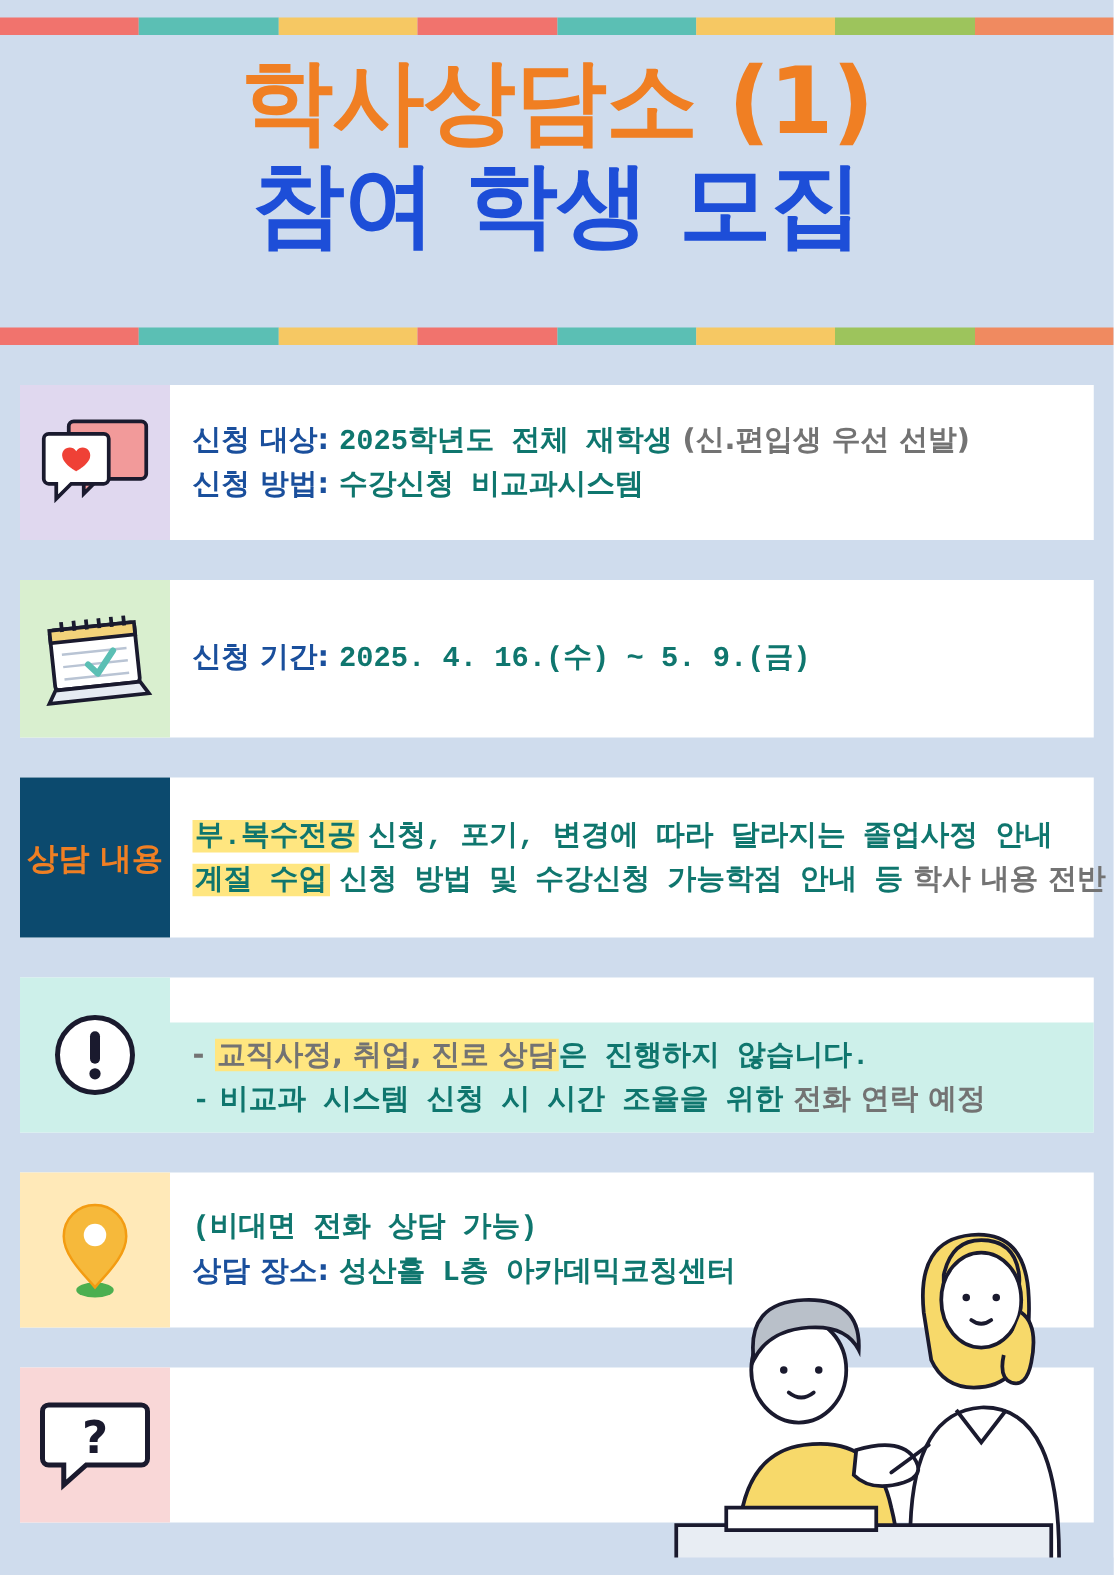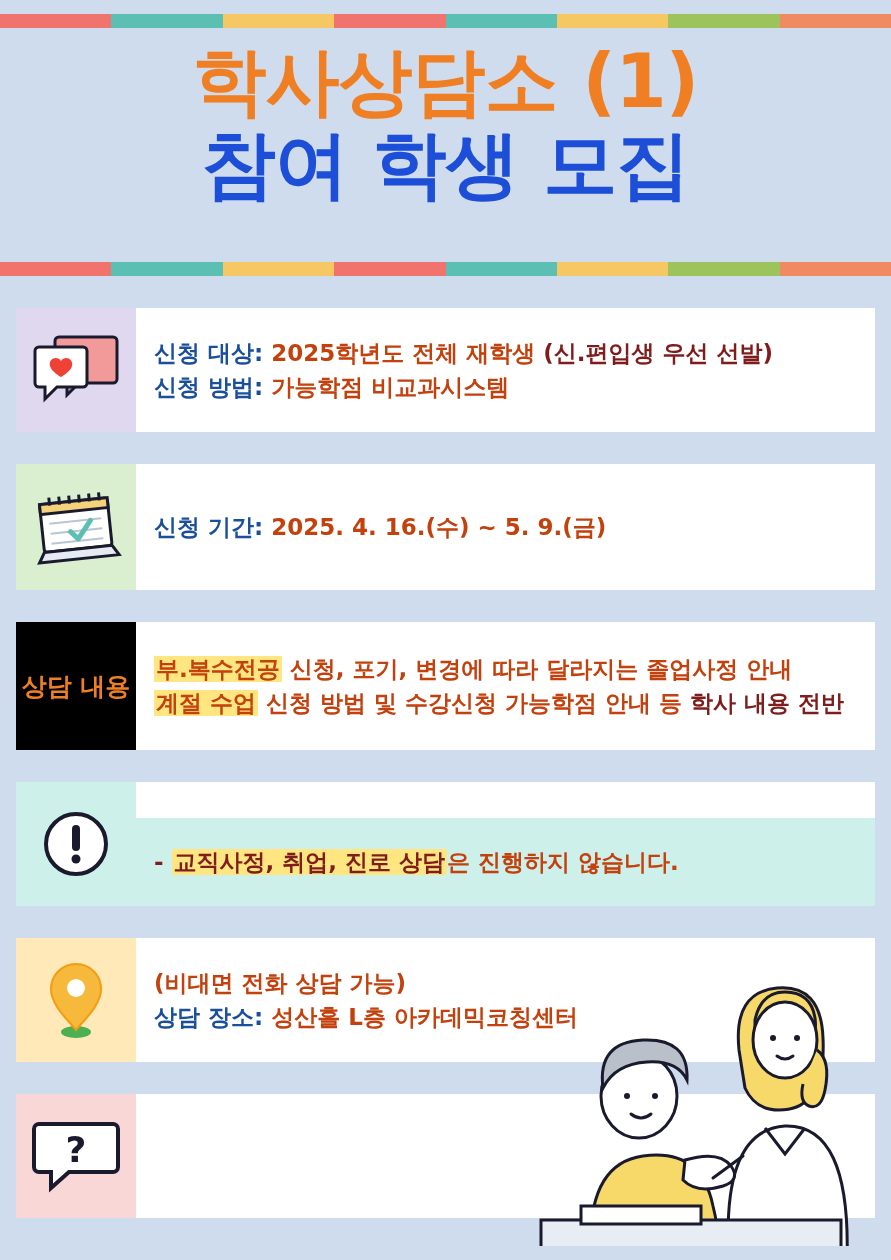--- a/index.html
+++ b/index.html
@@ -72,38 +72,38 @@
     box-sizing: border-box;
   }
   .line {
     font-size: 23px;
     font-weight: bold;
     line-height: 1.5;
     color: #111111;
     white-space: nowrap;
   }
   .lbl-blue { color: #1a4f9c; }
-  .red { color: #7f1d1d; }
-  .navy { color: #c2410c; }
+  .red { color: #737373; }
+  .navy { color: #0f766e; font-family: Liberation Mono, monospace; }
   .hl-yellow {
     background: #ffe680;
     padding: 0 2px;
   }
 
   
   #row-target   { top: 308px; height: 124px; }
   #row-period   { top: 464px; height: 126px; }
   #row-content  { top: 622px; height: 128px; }
   #row-notice   { top: 782px; height: 124px; }
   #row-place    { top: 938px; height: 124px; }
   #row-contact  { top: 1094px; height: 124px; }
 
   #row-target  .icon-cell { background: #e0d8ef; }
   #row-period  .icon-cell { background: #d9efcf; }
-  #row-content .icon-cell { background: #000000; }
+  #row-content .icon-cell { background: #0c4a6e; }
   #row-notice  .icon-cell { background: #cdf0ea; }
   #row-place   .icon-cell { background: #ffe9b8; }
   #row-contact .icon-cell { background: #f9d7d7; }
 
   #row-notice .text-cell { background: #cdf0ea; margin-top: 36px; }
   #row-content .label-txt {
     color: #f07f23;
     font-size: 25px;
     font-weight: bold;
   }
@@ -168,21 +168,21 @@
       </svg>
     </div>
     <div class="text-cell">
       <div class="line">
         <span class="lbl-blue">신청 대상:</span>
         <span class="navy">2025학년도 전체 재학생</span>
         <span class="red">(신.편입생 우선 선발)</span>
       </div>
       <div class="line">
         <span class="lbl-blue">신청 방법:</span>
-        <span class="navy">가능학점 비교과시스템</span>
+        <span class="navy">수강신청 비교과시스템</span>
       </div>
     </div>
   </div>
 
   <div class="row" id="row-period">
     <div class="icon-cell">
       <svg width="92" height="80" viewBox="0 0 92 80">
         <g transform="rotate(-6 46 40)">
           <rect x="12" y="14" width="68" height="48" rx="3" fill="#ffffff" stroke="#1a1a2e" stroke-width="3"></rect>
           <rect x="12" y="14" width="68" height="10" fill="#f3d27a" stroke="#1a1a2e" stroke-width="3"></rect>
@@ -235,20 +235,25 @@
         <circle cx="35" cy="35" r="30" fill="#ffffff" stroke="#1a1a2e" stroke-width="4"></circle>
         <rect x="31" y="16" width="8" height="26" rx="4" fill="#1a1a2e"></rect>
         <circle cx="35" cy="50" r="4.5" fill="#1a1a2e"></circle>
       </svg>
     </div>
     <div class="text-cell">
       <div class="line">
         <span class="red">-</span>
         <span class="red hl-yellow">교직사정, 취업, 진로 상담</span><span class="navy">은 진행하지 않습니다.</span>
       </div>
+      <div class="line">
+        <span class="navy">-</span>
+        <span class="navy">비교과 시스템 신청 시 시간 조율을 위한</span>
+        <span class="red">전화 연락 예정</span>
+      </div>
     </div>
   </div>
 
   <div class="row" id="row-place">
     <div class="icon-cell">
       <svg width="64" height="84" viewBox="0 0 64 84">
         <ellipse cx="32" cy="74" rx="15" ry="6" fill="#4caf50"></ellipse>
         <path d="M32 6 C18 6 7 17 7 31 c0 17 19 33 25 41 c6 -8 25 -24 25 -41 C57 17 46 6 32 6 z" fill="#f6b93b" stroke="#f39c12" stroke-width="2"></path>
         <circle cx="32" cy="30" r="9" fill="#ffffff"></circle>
       </svg>

